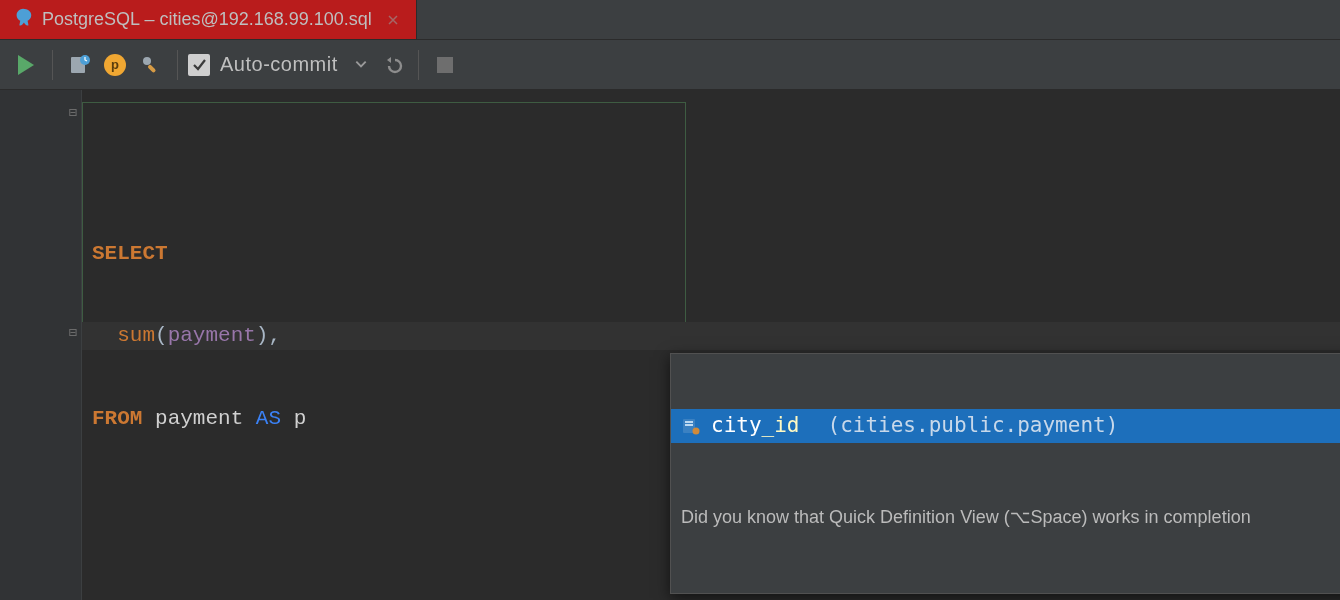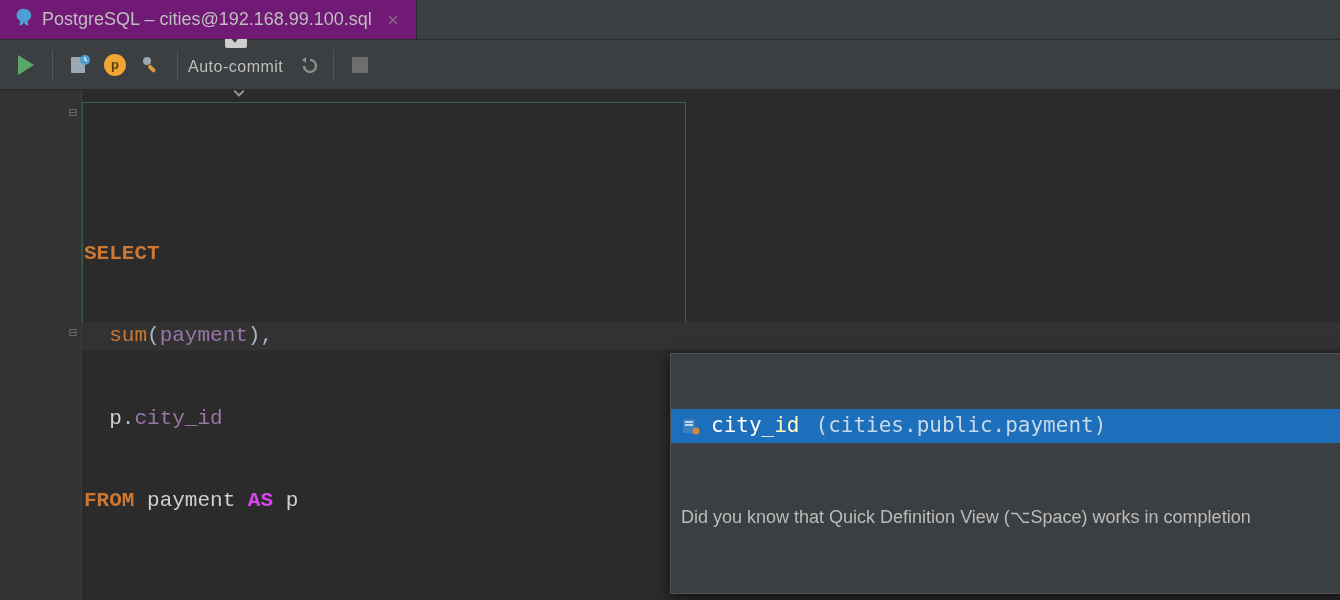--- a/index.html
+++ b/index.html
@@ -19,21 +19,21 @@
     background: #3c3f41;
     border-bottom: 1px solid #2b2b2b;
     display: flex;
     align-items: stretch;
   }
   .tab {
     display: flex;
     align-items: center;
     gap: 8px;
     padding: 0 16px 0 12px;
-    background: #701a75;
+    background: #b91c1c;
     border-right: 1px solid #2b2b2b;
     position: relative;
   }
   .tab::after {
     content: "";
     position: absolute;
     left: 0; right: 0; bottom: -1px;
     height: 3px;
     background: #4a88c7;
     opacity: 0;
@@ -61,21 +61,21 @@
   .tb-btn + .tb-btn { margin-left: 4px; }
   .run-triangle { width: 0; height: 0; border-left: 16px solid #59a869; border-top: 10px solid transparent; border-bottom: 10px solid transparent; }
   .circle-p {
     width: 22px; height: 22px; border-radius: 50%;
     background: #f0a732; color: #5a3d0d;
     display: flex; align-items: center; justify-content: center;
     font-weight: 700; font-size: 13px;
   }
   .autocommit {
     display: flex; align-items: center; gap: 10px;
-    color: #bfbfbf; font-size: 16px; letter-spacing: .5px; flex-direction: column;
+    color: #bfbfbf; font-size: 20px; letter-spacing: .5px;
   }
   .ac-check {
     width: 22px; height: 22px;
     background: #cfcfcf;
     border-radius: 2px;
     display: flex; align-items: center; justify-content: center;
   }
   .ac-check svg { width: 16px; height: 16px; }
   .chev-down { margin-left: 6px; }
   .stop-square { width: 16px; height: 16px; background: #6e6e6e; }
@@ -120,29 +120,29 @@
     pointer-events: none;
   }
   .cur-line-hl {
     position: absolute;
     left: 0;
     right: 0;
     height: 27.5px;
     background: #323232;
     z-index: 0;
   }
-  .codeline { position: relative; z-index: 1; padding-left: 2px; }
+  .codeline { position: relative; z-index: 1; padding-left: 10px; }
 
   
   .k  { color: #cc7832; font-weight: 700; }   
   .fn { color: #cc7832; } 
   .id { color: #d0d0d0; }                     
   .col{ color: #9876aa; }                     
   .p  { color: #a9b7c6; }                     
-  .kw2{ color: #d946ef; font-weight:700;}
+  .kw2{ color: #3b82f6; font-weight:400;}
 
   
   .completion {
     position: absolute;
     left: 588px;
     top: 263px;
     width: 752px;
     font-family: Menlo, Consolas, monospace;
     font-size: 21px;
     box-shadow: 0 4px 14px rgba(0,0,0,.6);
@@ -154,21 +154,21 @@
     color: #e8e8e8;
     display: flex;
     align-items: center;
     height: 34px;
     padding: 0 10px;
     gap: 10px;
   }
   .ci-icon { width:20px; height:20px; display:flex; align-items:center; justify-content:center; }
   .ci-main .match { font-weight: 400; color: #fff; }
   .ci-main .rest { color: #fef9c3; }
-  .ci-tail { color: #c7d8ea; margin-left: 6px; }
+  .ci-tail { color: #c7d8ea; margin-left: 18px; }
   .completion-tip {
     background: #3c3f41;
     color: #bbb;
     font-family: -apple-system, Arial, sans-serif;
     font-size: 18px;
     padding: 6px 10px;
     white-space: nowrap;
   }
 </style>
 </head>
@@ -241,21 +241,20 @@
   <div class="gutter">
     <span class="gutter-mark" style="top:14px">⊟</span>
     <span class="gutter-mark" style="top:234px">⊟</span>
   </div>
   <div class="code">
     <div class="sel-border"></div>
     <div class="cur-line-hl" style="top:232px"></div>
 
     <div class="codeline"><span class="k">SELECT</span></div>
     <div class="codeline"><span>  </span><span class="fn">sum</span><span class="p">(</span><span class="col">payment</span><span class="p">),</span></div>
-    <div class="codeline"><span>  </span><span class="id">p</span><span class="p">.</span><span class="col">city_id</span></div>
     <div class="codeline"><span class="k">FROM</span><span> </span><span class="id">payment</span><span class="kw2"> AS </span><span class="id">p</span></div>
     
     
     
 
     
     <div class="completion">
       <div class="completion-item">
         <span class="ci-icon">
           <svg width="18" height="18" viewBox="0 0 18 18">

